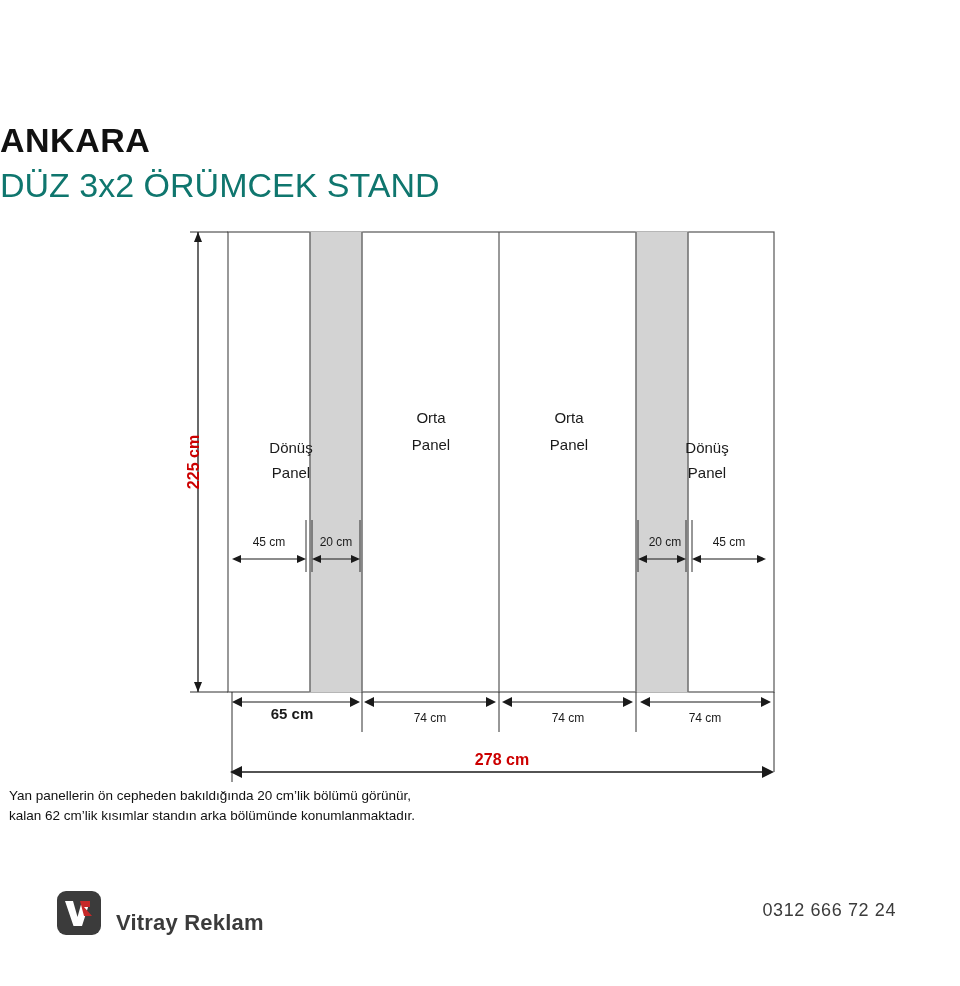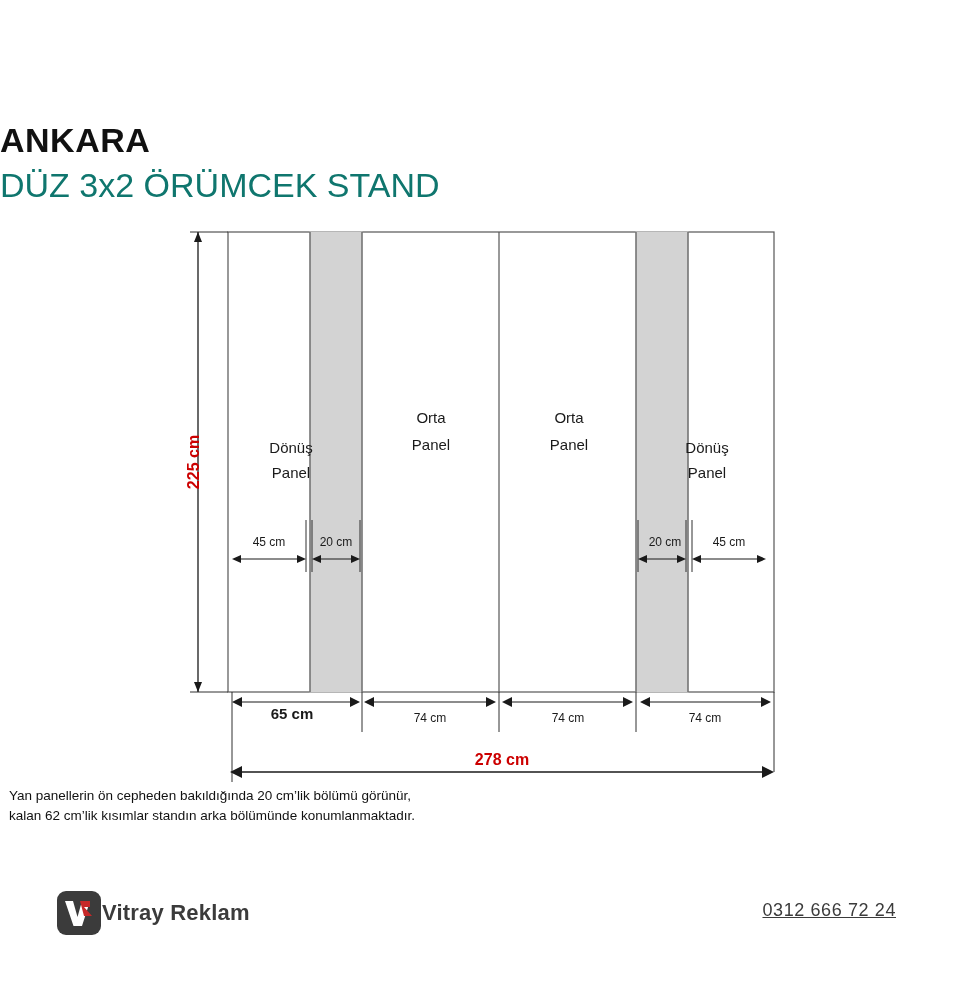--- a/index.html
+++ b/index.html
@@ -95,40 +95,40 @@
     left: 0;
     bottom: 36px;
     width: 960px;
     height: 60px;
   }
   .brand {
     position: absolute;
     left: 56px;
     top: 0;
     display: flex;
-    align-items: center;
+    align-items: flex-end;
+    gap: 14px;
   }
   .brand-mark {
     width: 46px;
     height: 46px;
   }
   .brand-name {
     font-size: 22px;
     font-weight: bold;
     color: #3b3b3b;
     letter-spacing: 0.2px;
   }
   .phone {
     position: absolute;
     right: 64px;
     top: 10px;
     font-size: 18px;
     color: #3b3b3b;
     letter-spacing: 0.6px;
-    text-decoration: underline;
   }
 </style>
 </head>
 <body>
 
 <div class="page">
 
   <div class="title-block">
     <div class="title-main">ANKARA</div>
     <div class="title-sub">DÜZ 3x2 ÖRÜMCEK STAND</div>

